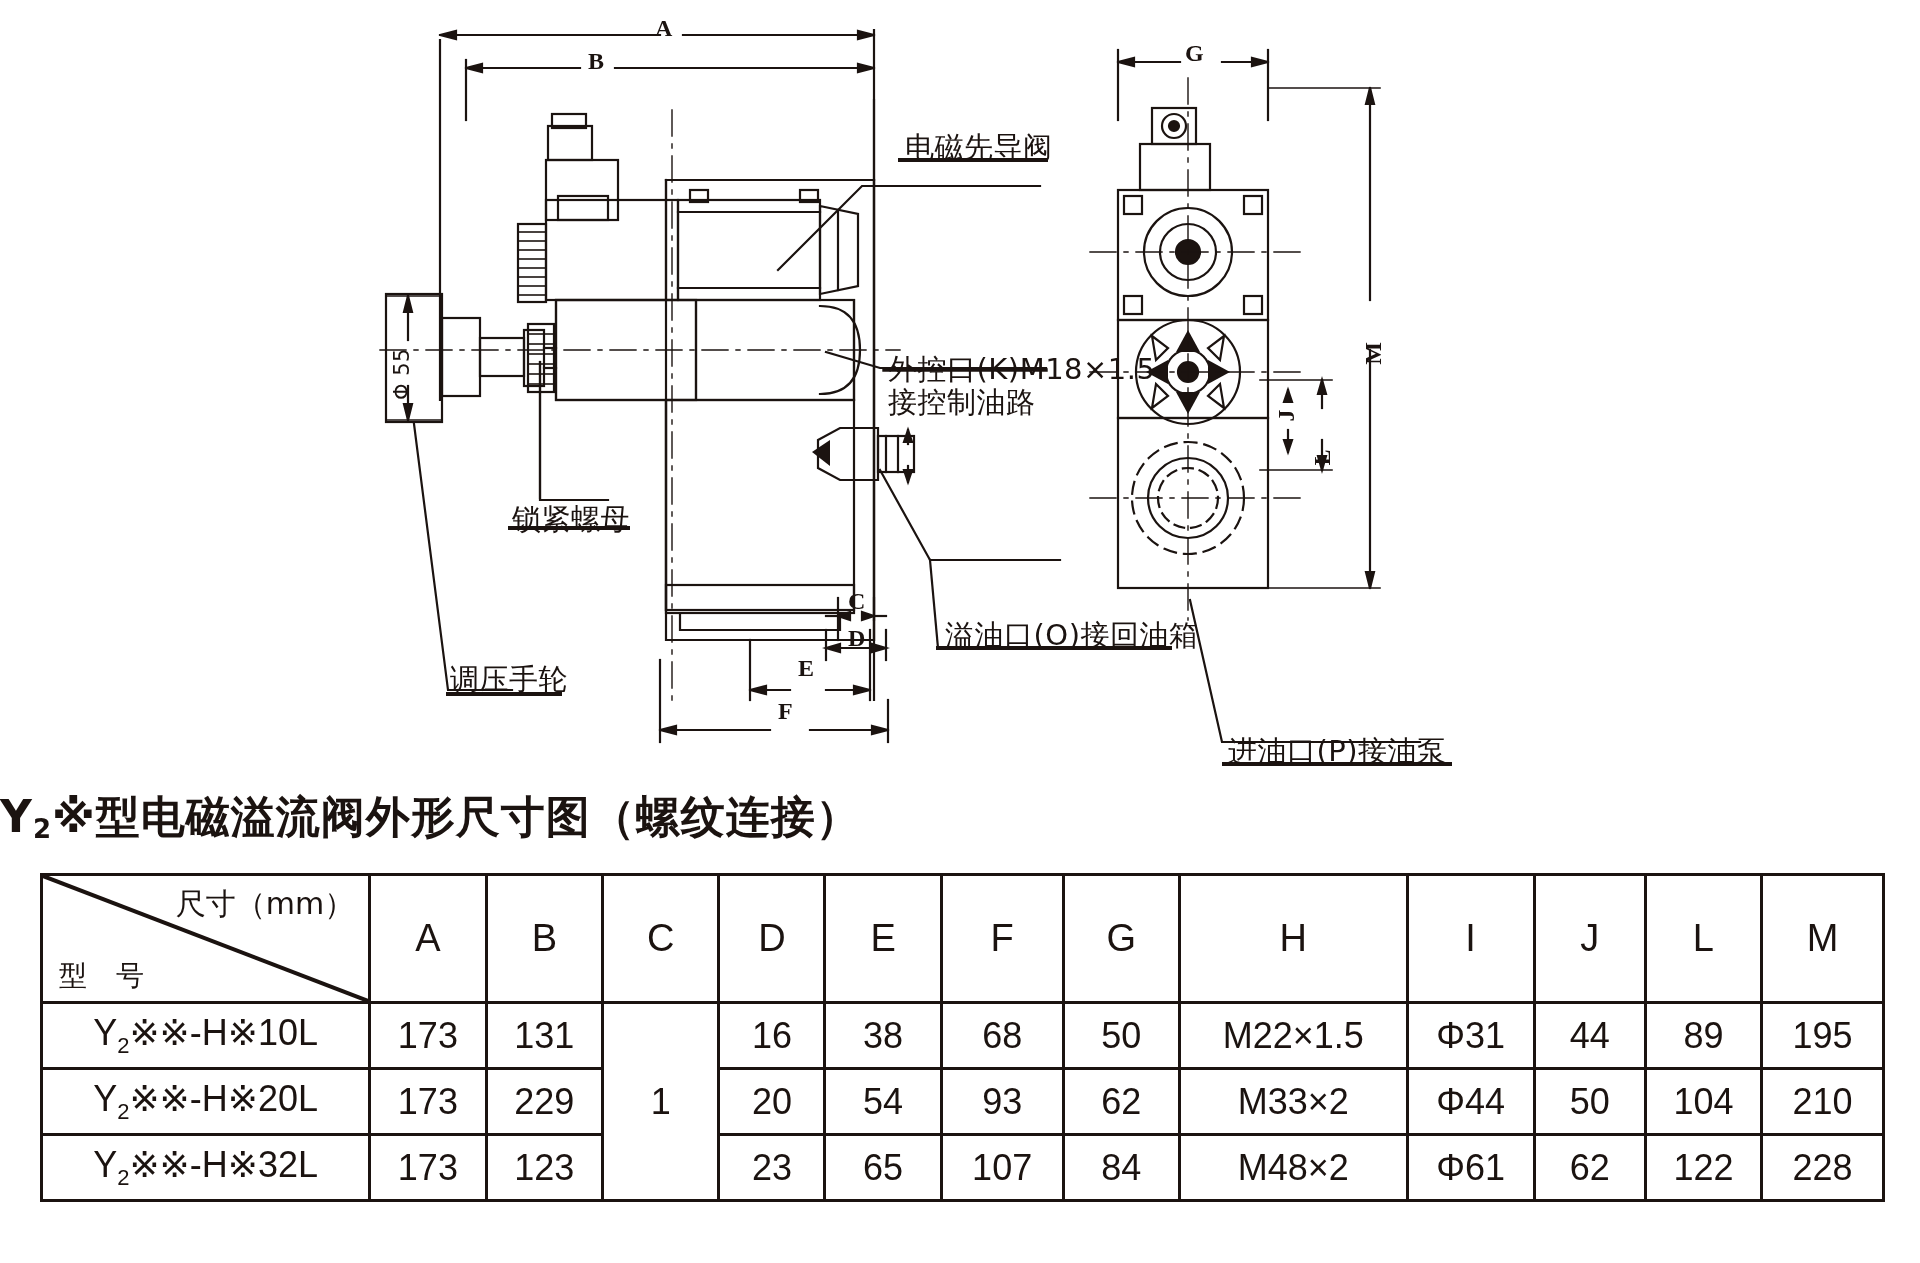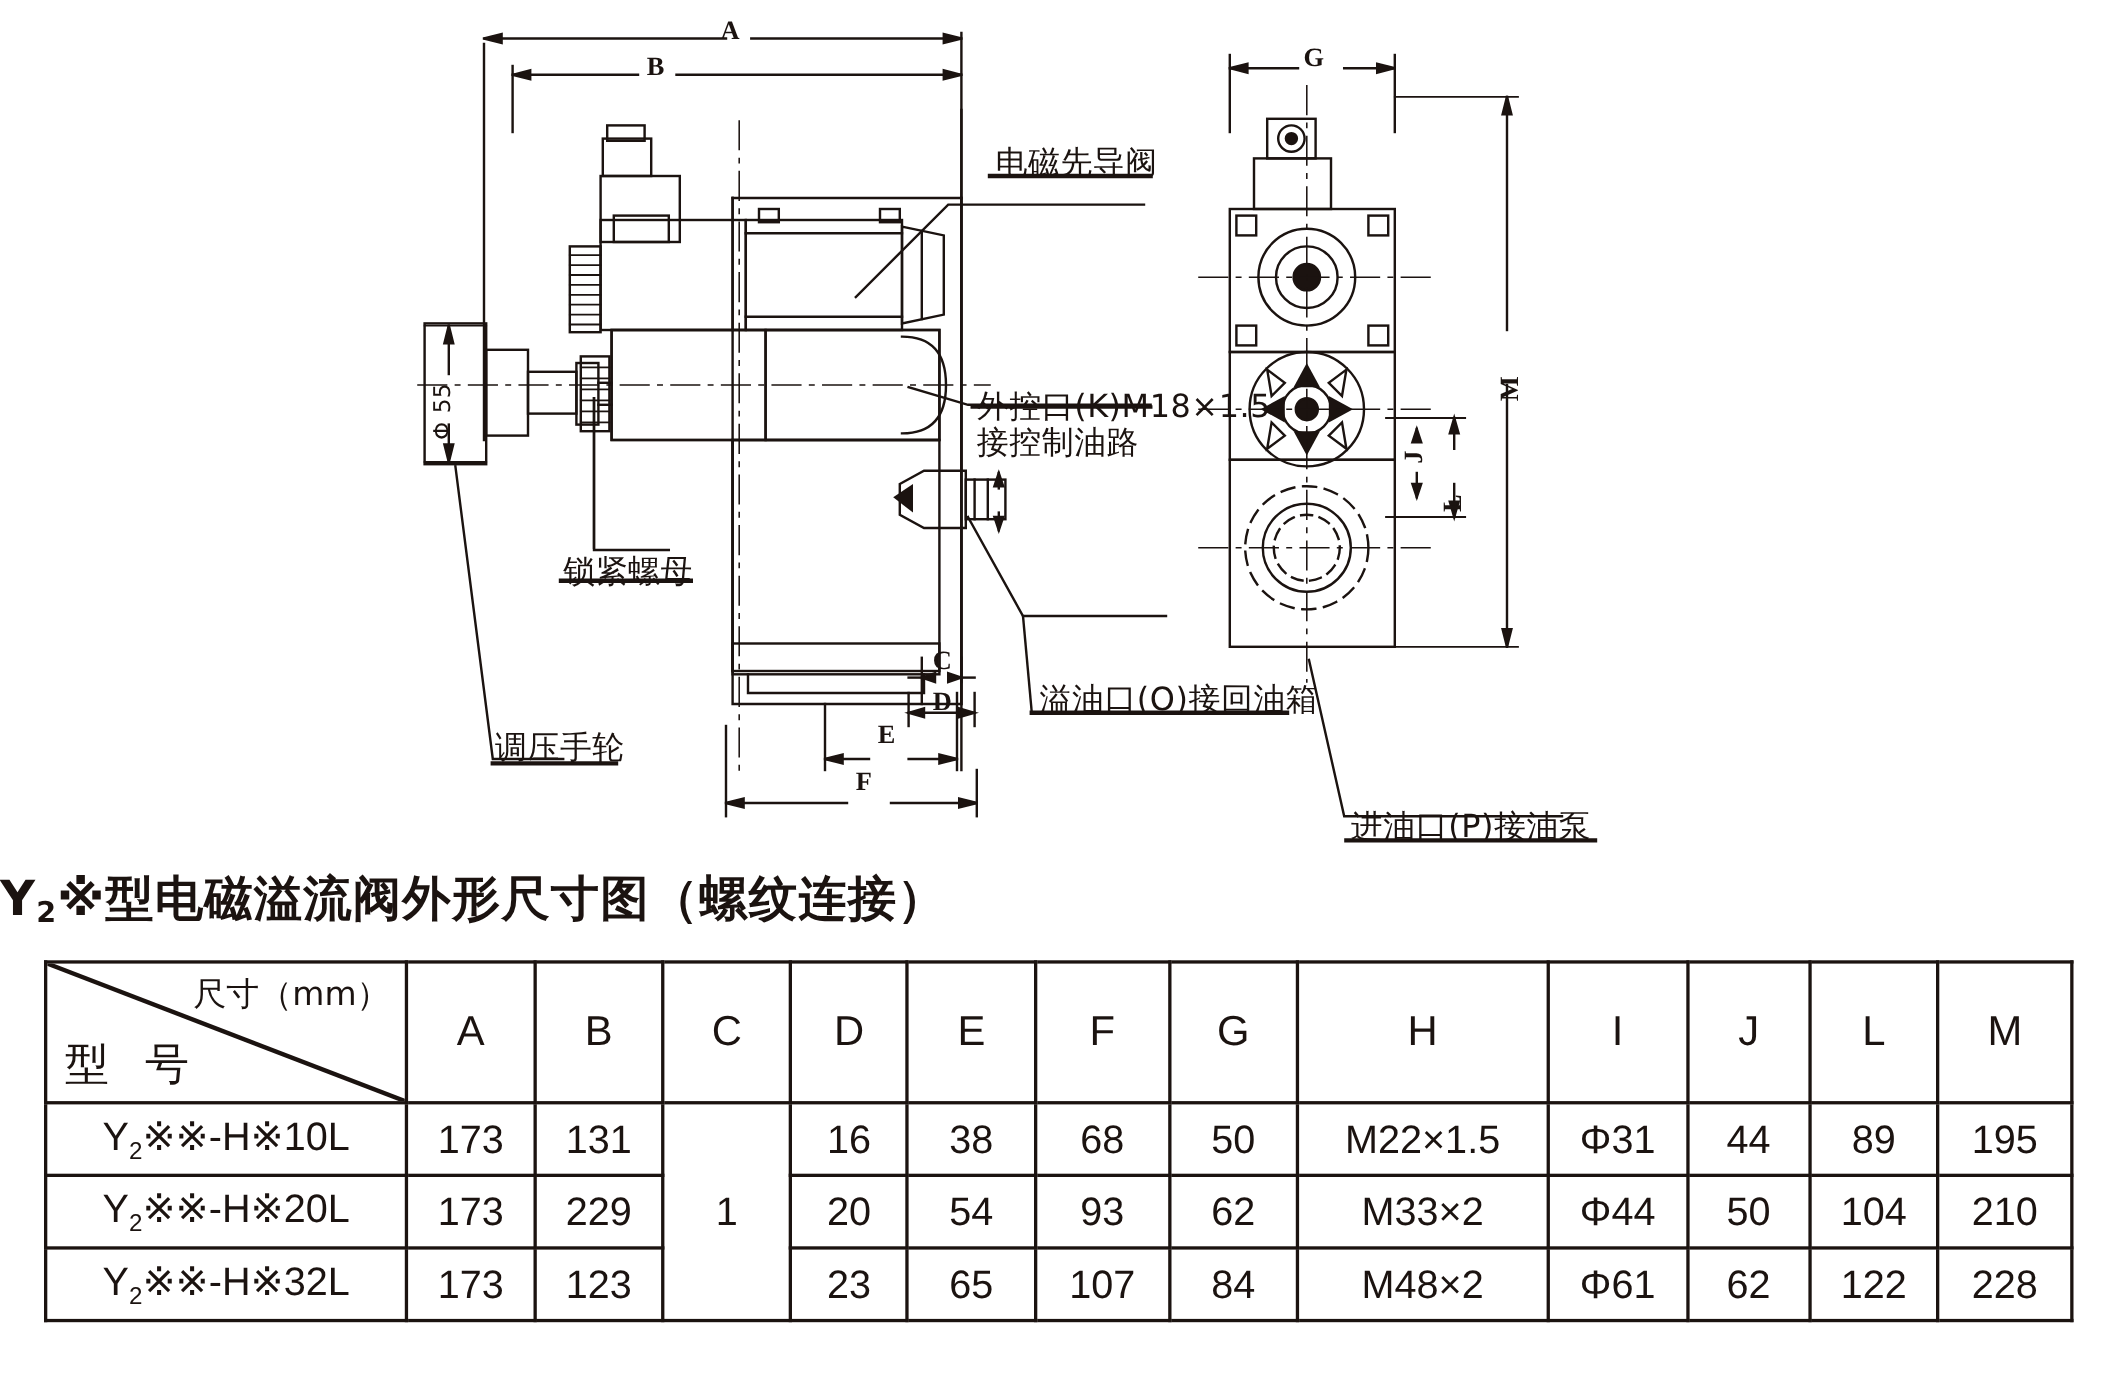--- a/index.html
+++ b/index.html
@@ -76,21 +76,21 @@
     position:absolute;left:0;top:0;width:100%;height:100%;
   }
   .corner .t1{
     position:absolute;right:14px;top:8px;
     font-family:"DejaVu Sans","Liberation Sans",sans-serif;
     font-size:30px;
   }
   .corner .t2{
     position:absolute;left:16px;bottom:6px;
     font-family:"DejaVu Sans","Liberation Sans",sans-serif;
-    font-size:40px;
+    font-size:28px;
     letter-spacing:10px;
   }
   td.model{
     font-family:"Liberation Sans","DejaVu Sans",sans-serif;
     font-size:35px;
     letter-spacing:0px;
     white-space:nowrap;
   }
   td.model sub{font-size:22px;}
 </style>

